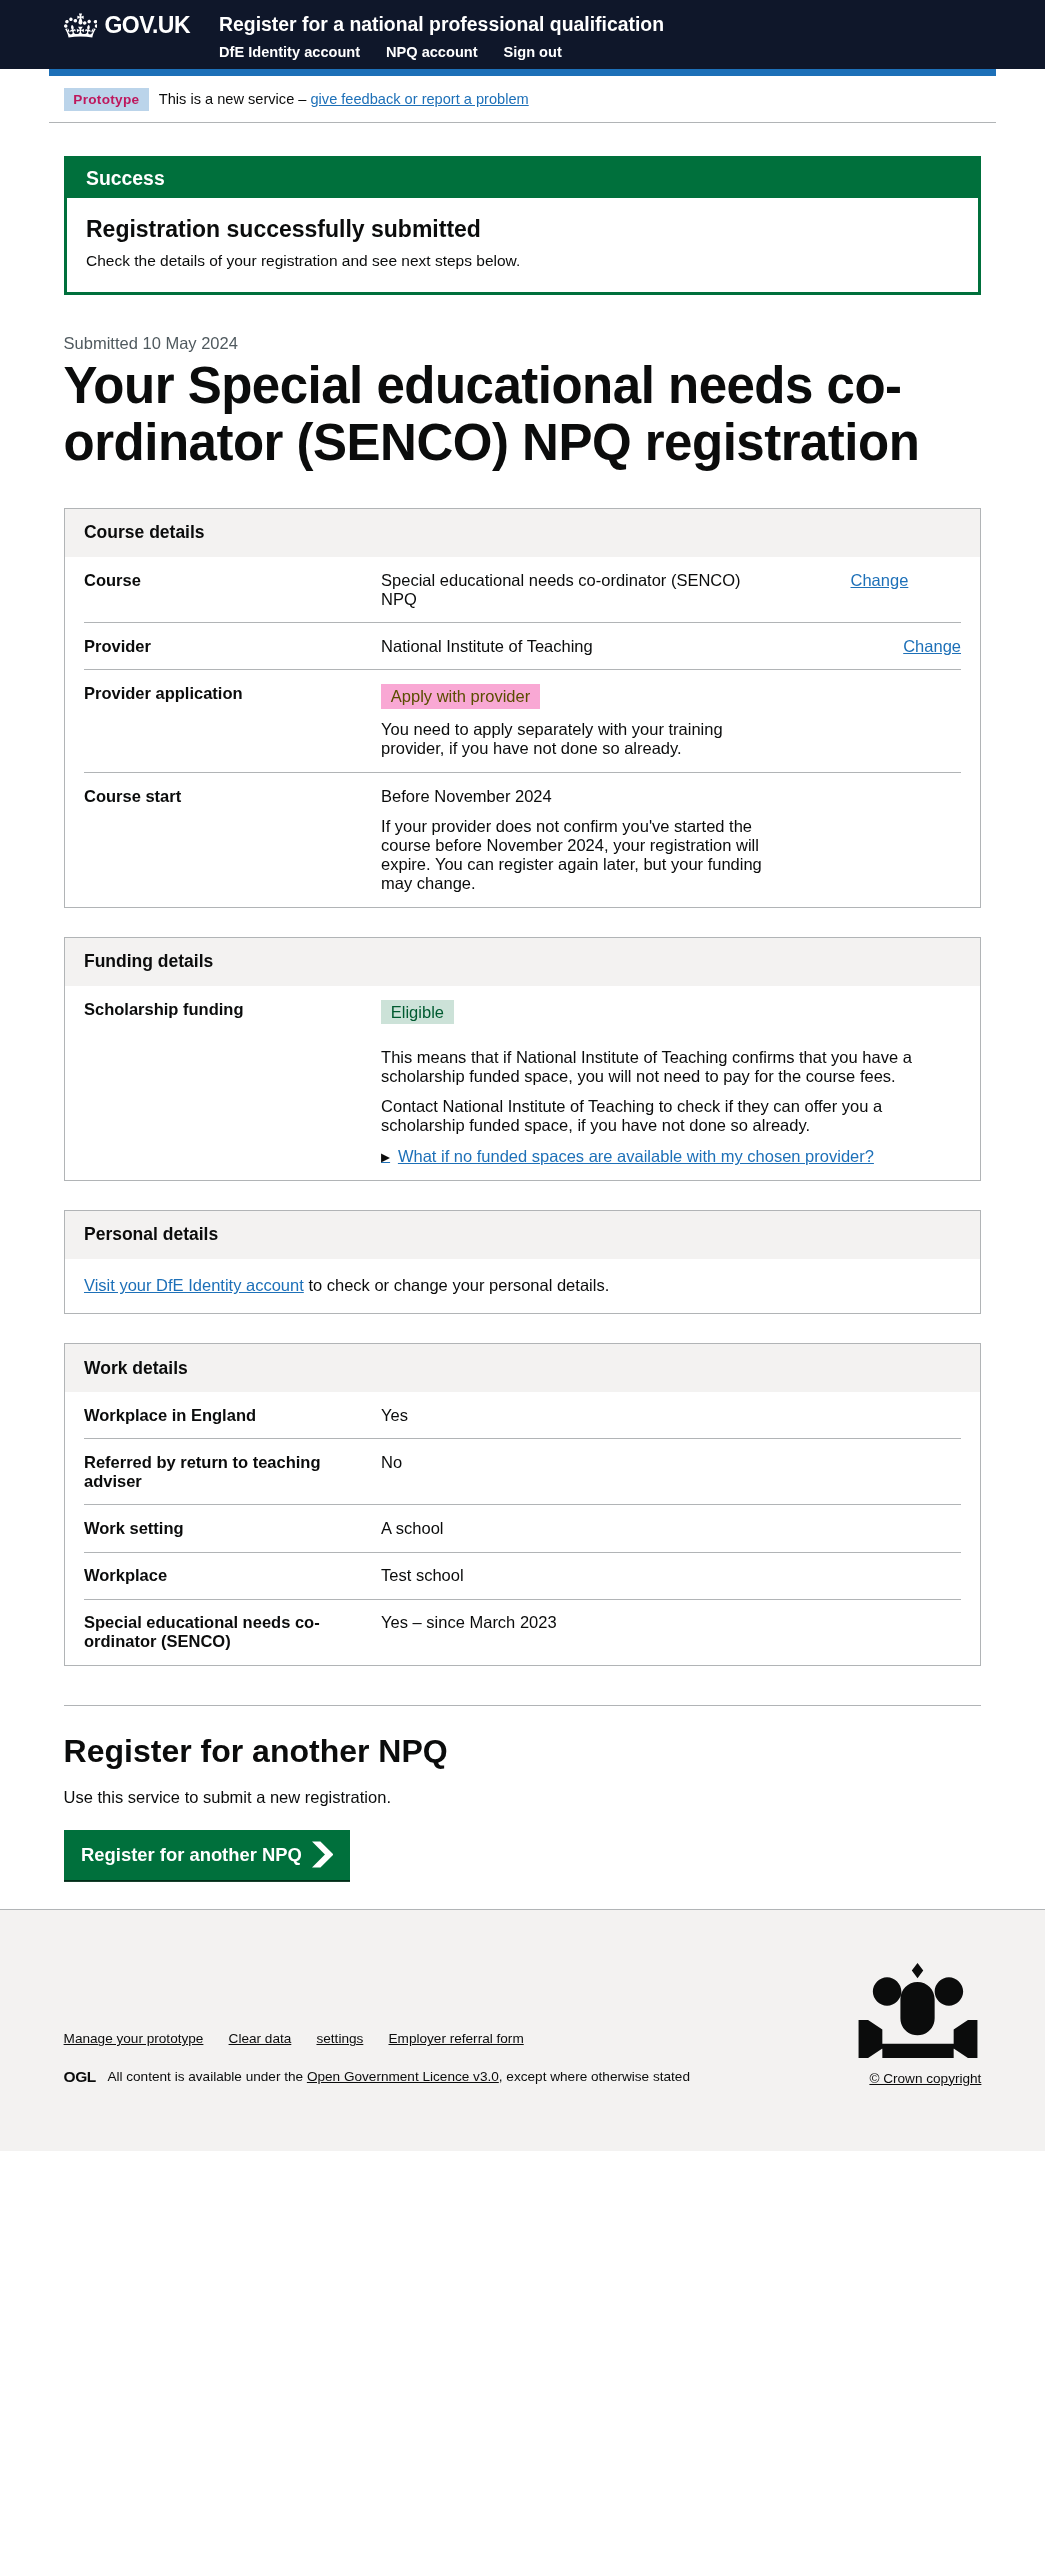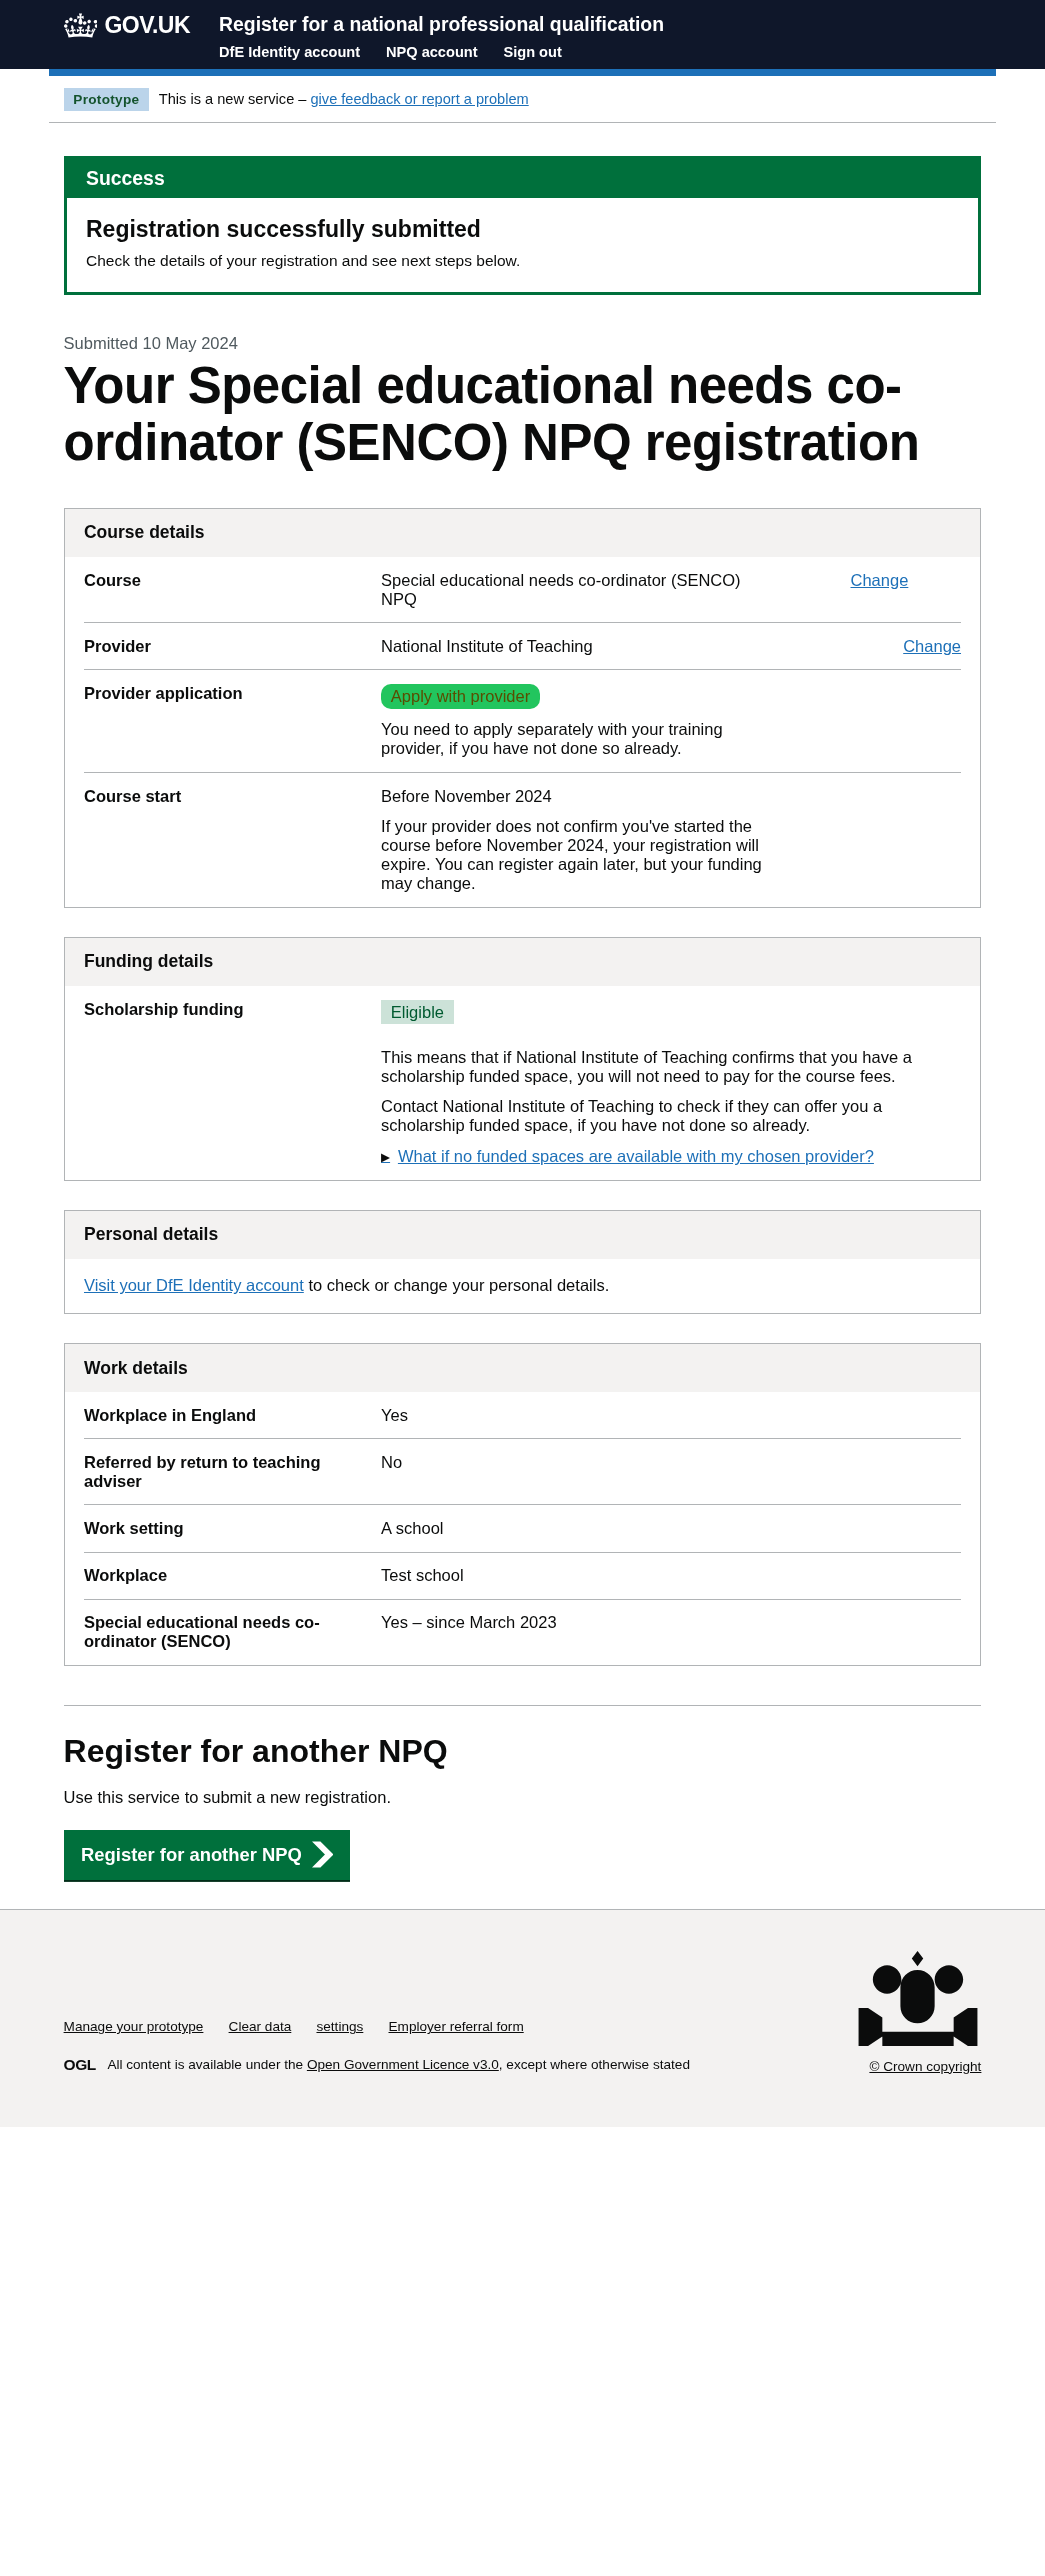--- a/index.html
+++ b/index.html
@@ -7,21 +7,21 @@
   .header-bar { background: #0f172a; color: #fff; padding: 11.7px 0 7.8px; }
   .header-inner { max-width: 947px; margin: 0 auto; padding: 0 14.6px; display: flex; align-items: flex-start; gap: 29px; }
   .logo-wrap { display: flex; align-items: center; gap: 7.8px; font-weight: 700; font-size: 23px; letter-spacing: -0.5px; white-space: nowrap; }
   .crown { width: 33px; height: 27px; }
   .crown svg { width: 100%; height: 100%; fill: #fff; }
   .header-right { flex: 1; }
   .service-name { font-weight: 700; font-size: 19.4px; line-height: 1.3; margin-bottom: 5.8px; }
   .nav-links a { color: #fff; text-decoration: none; font-size: 14.6px; font-weight: 700; margin-right: 21.4px; }
   .blue-bar { height: 7.8px; background: #1d70b8; max-width: 947px; margin: 0 auto; }
   .phase-banner { max-width: 947px; margin: 0 auto; padding: 11.7px 14.6px; border-bottom: 1px solid #b1b4b6; display: flex; align-items: center; gap: 9.7px; font-size: 14.6px; }
-  .phase-tag { background: #bbd4ea; color: #14532d; padding: 3.9px 9.7px; font-weight: 700; font-size: 13.6px; letter-spacing: 0.3px; }
+  .phase-tag { background: #bbd4ea; color: #be185d; padding: 3.9px 9.7px; font-weight: 700; font-size: 13.6px; letter-spacing: 0.3px; }
   .phase-banner a { color: #1d70b8; }
   .container { max-width: 947px; margin: 0 auto; padding: 0 14.6px; }
   .success-panel { border: 3.9px solid #00703c; margin-top: 33px; }
   .success-head { background: #00703c; color: #fff; padding: 7.8px 19.4px; font-weight: 700; font-size: 19.4px; }
   .success-body { padding: 17.5px 19.4px 21.4px; }
   .success-body h2 { font-size: 23px; font-weight: 700; margin-bottom: 9.7px; }
   .success-body p { font-size: 15.5px; }
   .submitted { margin-top: 39px; color: #505a5f; font-size: 16.5px; }
   h1.page-title { font-size: 51px; font-weight: 700; line-height: 1.12; margin-top: 3.9px; margin-bottom: 37px; letter-spacing: -0.5px; }
   .card { border: 1px solid #b1b4b6; margin-bottom: 29px; }
@@ -30,33 +30,33 @@
   .card-body.simple { padding: 17.5px 19.4px; font-size: 16.5px; }
   .card-body.simple a { color: #1d70b8; }
   .summary-row { display: flex; padding: 13.6px 0; border-bottom: 1px solid #b1b4b6; gap: 34px; }
   .summary-row:last-child { border-bottom: none; }
   .summary-key { width: 30%; font-weight: 700; font-size: 16.5px; }
   .summary-val { flex: 1; font-size: 16.5px; }
   .summary-val p { margin-top: 11.7px; }
   .summary-val p:first-child { margin-top: 0; }
   .summary-act { width: 12%; text-align: right; }
   .summary-act a { color: #1d70b8; font-size: 16.5px; }
-  .tag-yellow { background: #22c55e; color: #594d00; padding: 2.9px 9.7px; font-size: 16.5px; display: inline-block; margin-bottom: 11.7px; border-radius: 10px; }
+  .tag-yellow { background: #f9a8d4; color: #594d00; padding: 2.9px 9.7px; font-size: 16.5px; display: inline-block; margin-bottom: 11.7px; }
   .tag-green { background: #cce2d8; color: #005a30; padding: 2.9px 9.7px; font-size: 16.5px; display: inline-block; margin-bottom: 11.7px; }
   details { margin-top: 11.7px; }
   summary { color: #1d70b8; cursor: pointer; font-size: 16.5px; list-style: none; display: flex; align-items: center; gap: 7.8px; text-decoration: underline; }
   summary::before { content: "▶"; color: #0b0c0c; font-size: 11.7px; text-decoration: none; display: inline-block; }
   hr.section-break { border: none; border-top: 1px solid #b1b4b6; margin: 39px 0 27px; }
   h2.reg-another { font-size: 32px; font-weight: 700; margin-bottom: 17.5px; }
   .body-text { font-size: 16.5px; margin-bottom: 23px; }
   .btn { background: #00703c; color: #fff; border: none; padding: 10.7px 17.5px; font-size: 18.4px; font-weight: 700; box-shadow: 0 1.9px 0 #002d18; display: inline-flex; align-items: center; gap: 9.7px; cursor: pointer; }
   .btn svg { fill: #fff; width: 21.4px; height: 29px; }
   .proto-ref { margin-top: 87px; margin-bottom: 68px; }
   .footer { background: #f3f2f1; border-top: 1px solid #b1b4b6; padding: 37px 0 49px; margin-top: 29px; font-size: 13.6px; }
-  .footer-inner { max-width: 947px; margin: 4px auto; padding: 0 14.6px; display: flex; justify-content: space-between; align-items: flex-end; gap: 12px; }
+  .footer-inner { max-width: 947px; margin: 16px auto; padding: 0 14.6px; display: flex; justify-content: space-between; align-items: flex-end; gap: 12px; }
   .footer-links { flex: 1; }
   .footer-links a { color: #0b0c0c; margin-right: 21.4px; display: inline-block; margin-bottom: 15.5px; }
   .licence-row { display: flex; align-items: center; gap: 11.7px; margin-top: 5.8px; }
   .ogl-logo { font-weight: 700; font-size: 15.5px; letter-spacing: -0.5px; }
   .licence-row a { margin: 0; }
   .crest { text-align: right; }
   .crest svg { width: 126px; height: 97px; fill: #0b0c0c; margin-bottom: 7.8px; }
   .crest a { color: #0b0c0c; }
 </style>
 </head>

